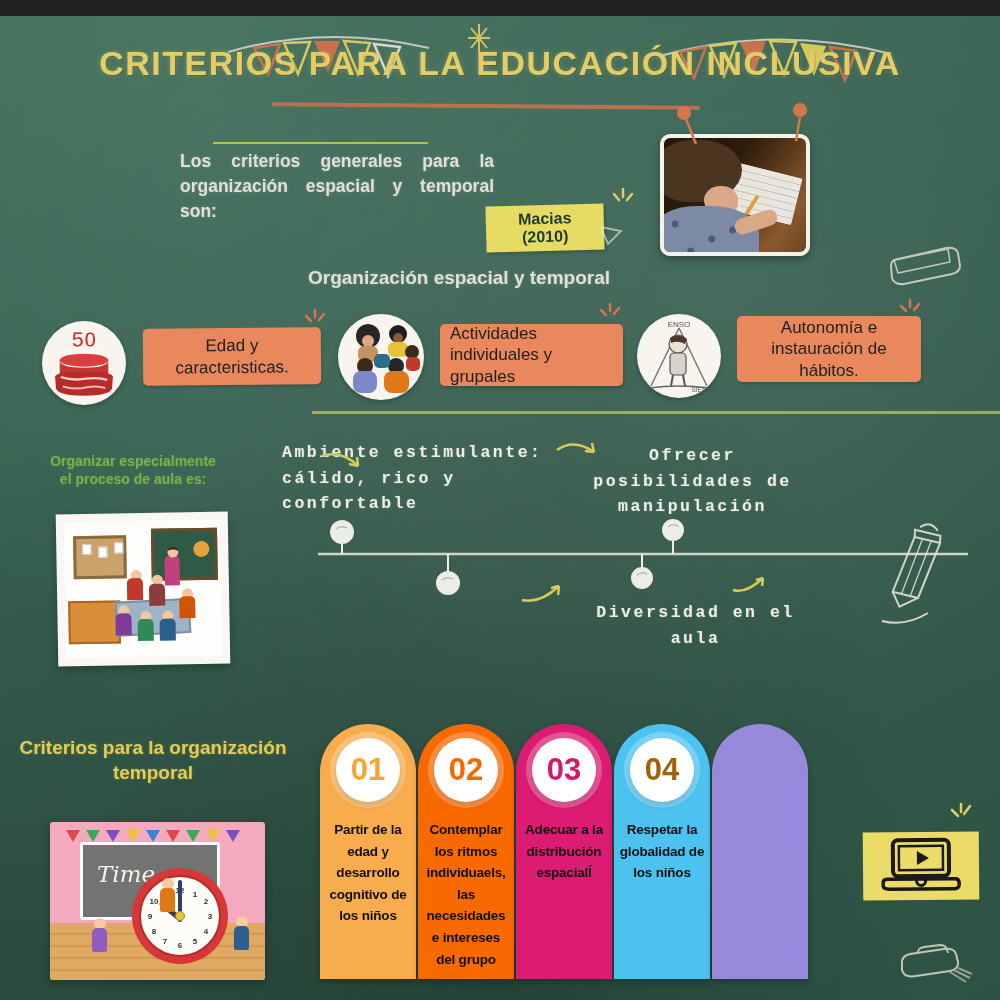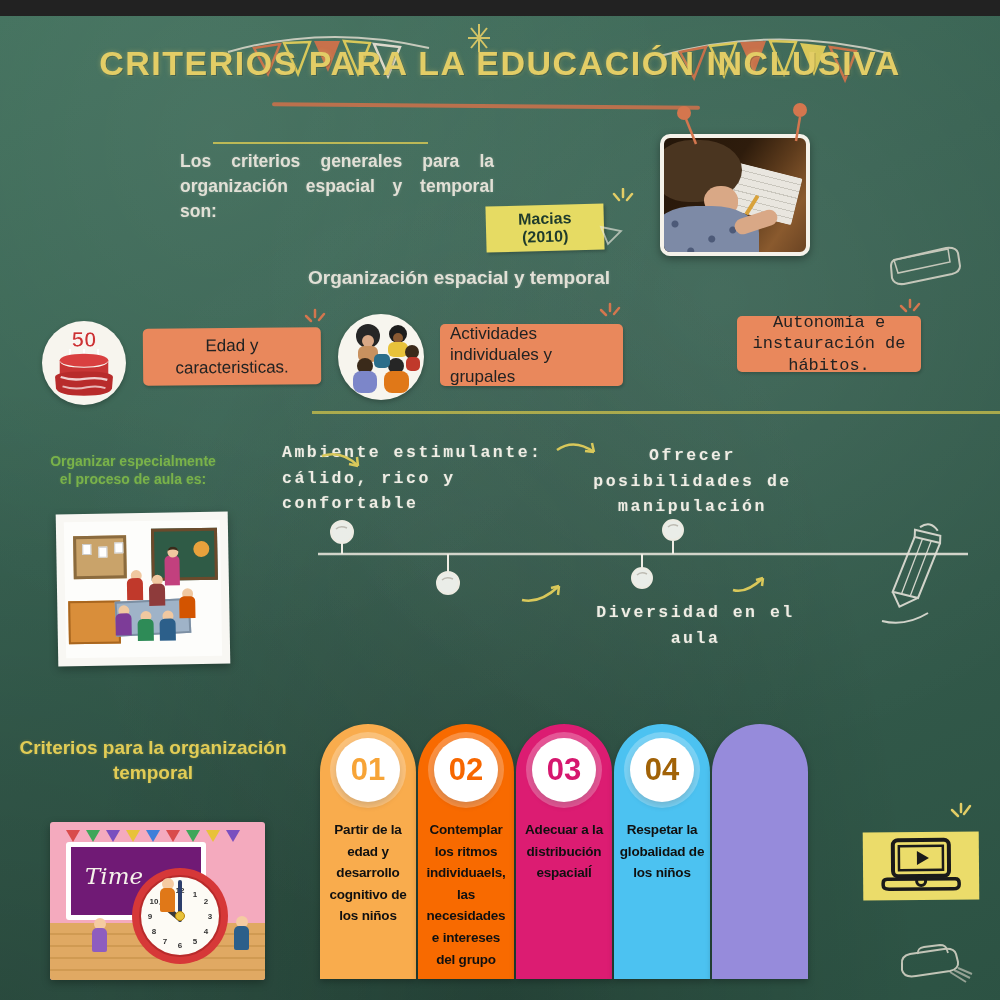--- a/index.html
+++ b/index.html
@@ -64,22 +64,22 @@
   #cake-circle { left:42px; top:305px; width:84px; height:84px; }
   #kids-circle { left:338px; top:298px; width:86px; height:86px; }
   #enso-circle { left:637px; top:298px; width:84px; height:84px; }
   .orange-box { background:#E9885C; border-radius:5px; color:#222; font-weight:500;
     display:flex; align-items:center; box-shadow:1px 2px 3px rgba(0,0,0,0.18); font-size:17px;
     line-height:1.25; }
   #box-edad { left:143px; top:312px; width:178px; height:57px; justify-content:center;
     text-align:center; transform:rotate(-0.5deg); padding:0 14px; }
   #box-actividades { left:440px; top:308px; width:183px; height:62px; text-align:left;
     padding:0 10px; }
-  #box-autonomia { left:737px; top:300px; width:184px; height:56px; justify-content:center;
-    text-align:center; padding:16px 8px;font-family:Liberation Mono, monospace; }
+  #box-autonomia { left:737px; top:300px; width:184px; height:66px; justify-content:center;
+    text-align:center; padding:16px 8px; }
   #divider-yellow { left:312px; top:395px; width:688px; height:2.5px; background:#CEC24B; opacity:.75; }
 
   
   #process-heading { left:8px; top:436px; width:250px; text-align:center; font-size:14px;
     font-weight:800; line-height:1.3; }
   .tl-label { font-family:Liberation Mono, monospace; font-weight:700; font-size:16.5px;
     letter-spacing:2.5px; color:#EFEDE4; line-height:1.55; text-shadow:0 0 2px rgba(255,255,255,0.2); }
   #tl-1 { left:282px; top:424px; width:275px; text-align:left; }
   #tl-2 { left:585px; top:427px; width:215px; text-align:center; }
   #tl-3 { left:322px; top:592px; width:195px; text-align:center; }
@@ -122,22 +122,22 @@
     box-shadow:0 0 0 6px rgba(255,255,255,0.25), 0 4px 6px rgba(0,0,0,0.18); }
   .num { font-size:31px; font-weight:800; }
   .step-text { position:absolute; left:0; top:95px; width:100%; padding:0 5px; text-align:center;
     font-size:13.5px; font-weight:700; color:#101010; line-height:1.6; letter-spacing:-0.2px; }
 
   
   #time-card { left:50px; top:806px; width:215px; height:158px; background:#F4AABE;
     overflow:hidden; border-radius:3px; box-shadow:0 3px 8px rgba(0,0,0,0.3); }
   .time-floor { position:absolute; left:0; bottom:0; width:100%; height:36%;
     background:repeating-linear-gradient(#E0A963 0 10px, #D09A52 10px 12px); }
-  .time-board { position:absolute; left:16px; top:20px; width:140px; height:78px; background:#701a75;
-    border:5px solid #ffffff; border-radius:3px; }
+  .time-board { position:absolute; left:30px; top:20px; width:140px; height:78px; background:#737373;
+    border:3px solid #ffffff; border-radius:3px; }
   .time-board span { position:absolute; left:14px; top:16px; color:#F5F2EA; font-size:23px;
     font-family:"DejaVu Serif", serif; font-style:italic; }
   .flag { position:absolute; top:8px; width:0; height:0; border-left:7px solid transparent;
     border-right:7px solid transparent; border-top:12px solid; }
   .time-kid { position:absolute; width:15px; height:24px; border-radius:5px 5px 2px 2px; }
   .time-head { position:absolute; width:12px; height:12px; border-radius:50%; background:#F5CBA2; }
 
   
   #laptop-box { left:863px; top:816px; width:116px; height:68px; background:#EBDC6A;
     display:flex; align-items:center; justify-content:center; transform:rotate(-0.5deg); }
@@ -237,20 +237,32 @@
       <circle cx="58" cy="52" r="8" fill="#262626"></circle>
       <rect x="46" y="57" width="25" height="22" rx="8" fill="#E07818"></rect>
       <rect x="36" y="40" width="16" height="14" rx="5" fill="#2C6E8A"></rect>
       <circle cx="74" cy="38" r="7" fill="#3a2a1a"></circle>
       <rect x="68" y="43" width="14" height="14" rx="5" fill="#C0392B"></rect>
     </svg>
   </div>
 
   <div class="abs orange-box" id="box-actividades">Actividades individuales y grupales</div>
 
+  <div id="enso-circle" class="abs round-img">
+    <svg width="84" height="84" viewBox="0 0 84 84">
+      <text x="42" y="13" text-anchor="middle" font-size="8" fill="#555" font-family="Liberation Sans, sans-serif">ENSO</text>
+      <path d="M42,14 L14,72 M42,14 L70,72" stroke="#777" stroke-width="1.5" fill="none"></path>
+      <circle cx="41" cy="30" r="9" fill="#EDE0D0" stroke="#555" stroke-width="1.2"></circle>
+      <path d="M33,24 Q41,18 50,25 L48,30 Q41,26 34,29 Z" fill="#4a3a28"></path>
+      <rect x="33" y="39" width="16" height="22" rx="4" fill="#D8D4CC" stroke="#555" stroke-width="1.2"></rect>
+      <path d="M36,61 L34,72 M46,61 L48,72" stroke="#555" stroke-width="2"></path>
+      <path d="M12,74 Q42,70 72,74" stroke="#666" stroke-width="1.5" fill="none"></path>
+      <text x="64" y="78" text-anchor="middle" font-size="6.5" fill="#555" font-family="Liberation Sans, sans-serif">SIENT</text>
+    </svg>
+  </div>
 
   <div class="abs orange-box" id="box-autonomia">Autonomía e instauración de hábitos.</div>
 
   <svg class="abs" style="left:303px; top:292px;" width="24" height="22" viewBox="0 0 24 22">
     <path d="M12,2 L12,9 M3,8 L8,13 M21,6 L16,12" stroke="#D4764E" stroke-width="2.5" stroke-linecap="round"></path>
   </svg>
   <svg class="abs" style="left:598px; top:286px;" width="24" height="22" viewBox="0 0 24 22">
     <path d="M12,2 L12,9 M3,8 L8,13 M21,6 L16,12" stroke="#D4764E" stroke-width="2.5" stroke-linecap="round"></path>
   </svg>
   <svg class="abs" style="left:898px; top:282px;" width="24" height="22" viewBox="0 0 24 22">

